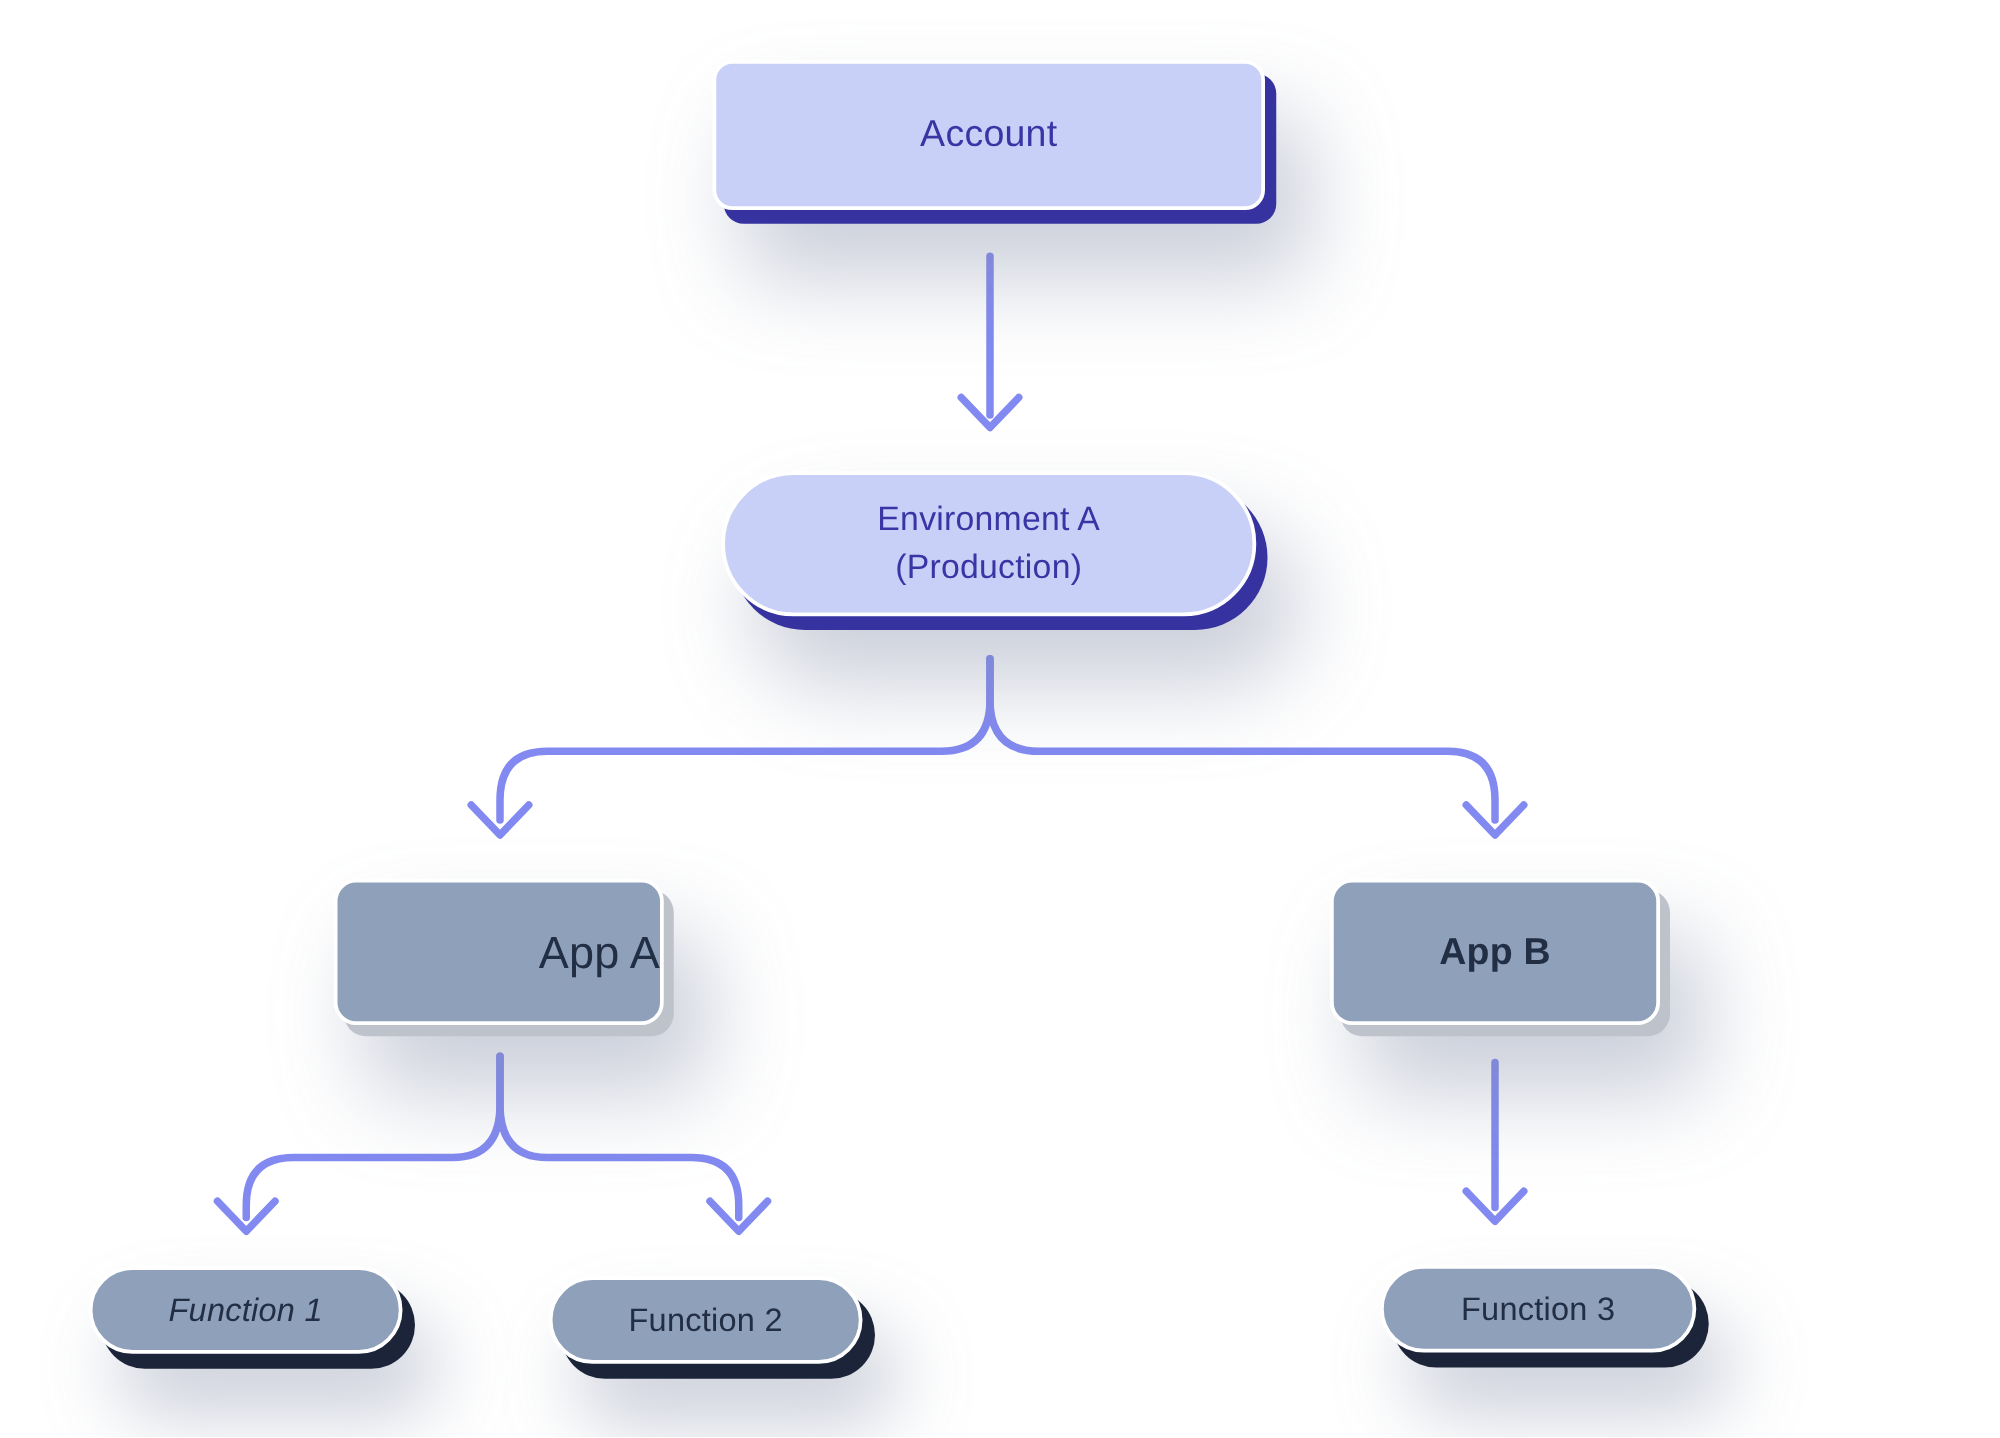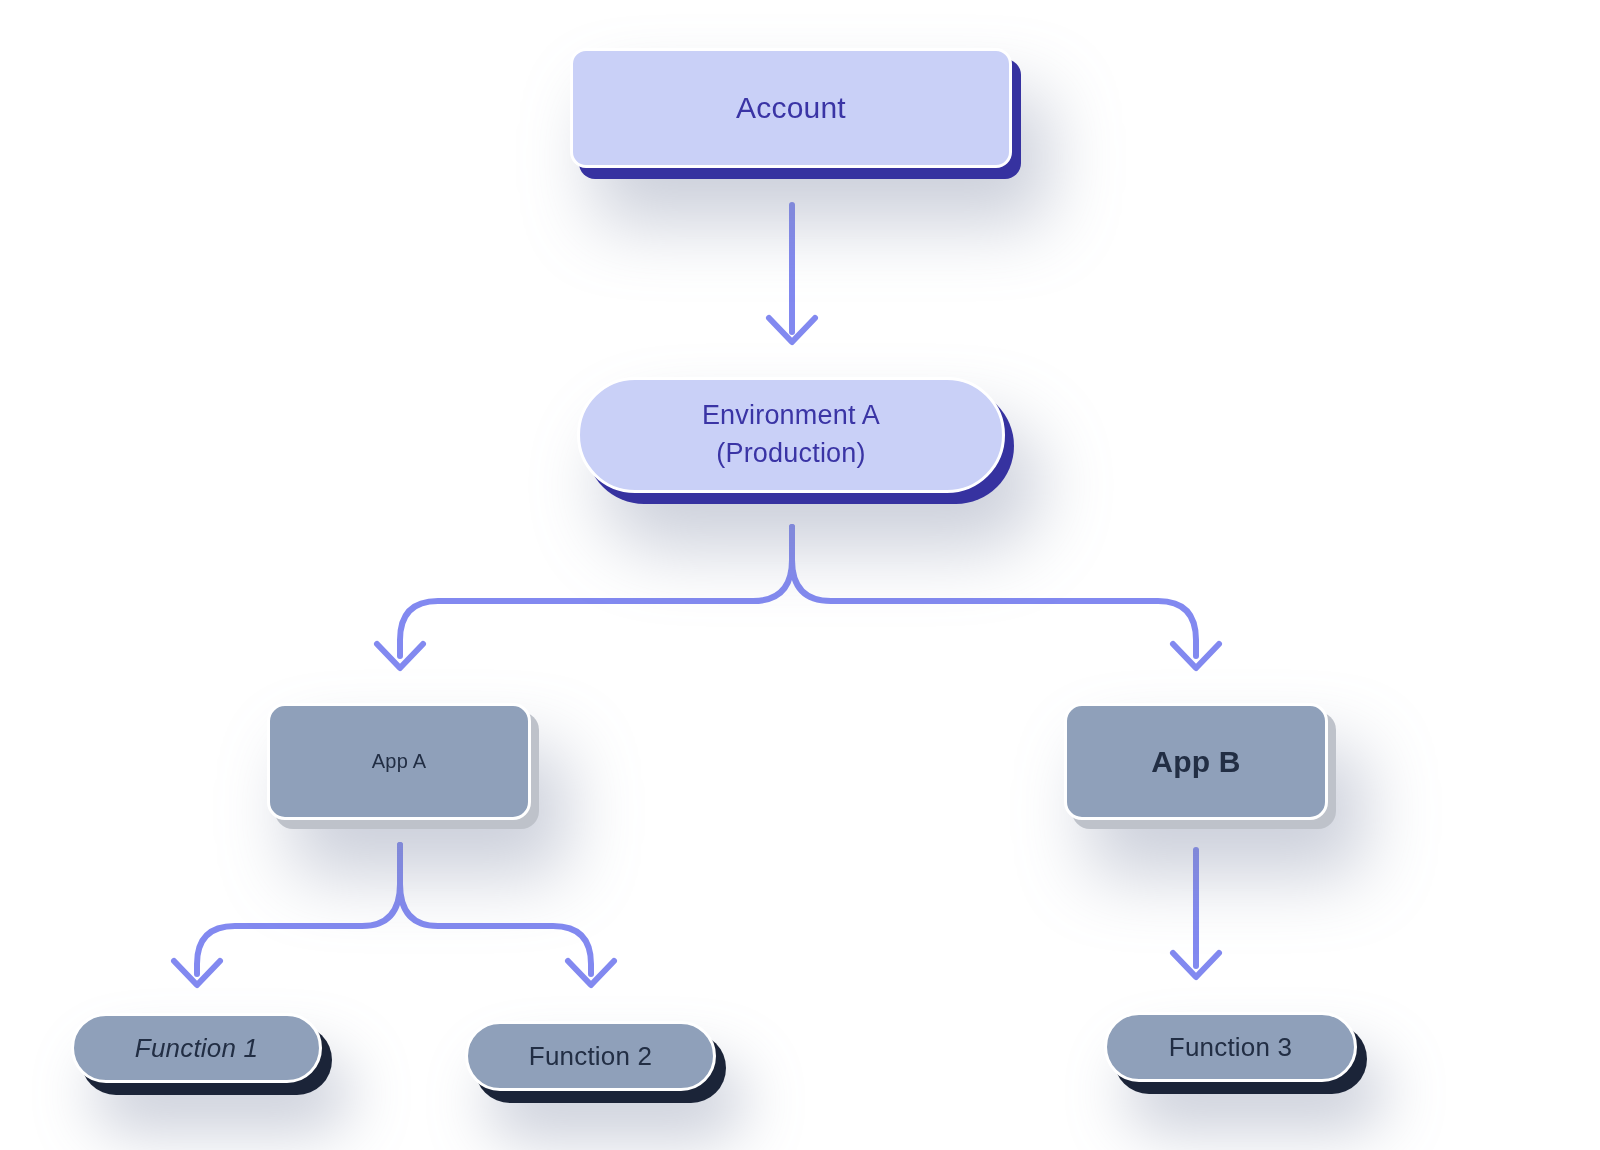--- a/index.html
+++ b/index.html
@@ -55,24 +55,24 @@
   }
   
   .func {
     background: var(--gray-fill, #8FA0BA);
     color: var(--gray-text, #222E44);
     box-shadow: 10px 12px 0 var(--func-shadow, #1B2438),
                 25px 45px 60px 4px var(--glow, rgba(128,138,166,0.40));
   }
   #n-account    { left: 570px;  top: 48px;   width: 442px; height: 120px; border-radius: 16px; font-size: 30px; }
   #n-env        { left: 577px;  top: 377px;  width: 428px; height: 116px; border-radius: 60px; font-size: 27px; line-height: 1.4; }
-  #n-app-a      { left: 267px;  top: 703px;  width: 264px; height: 117px; border-radius: 18px; font-size: 20px; }
+  #n-app-a      { left: 267px;  top: 703px;  width: 264px; height: 117px; border-radius: 18px; font-size: 36px; justify-content: flex-end; }
   #n-app-b      { left: 1064px; top: 703px;  width: 264px; height: 117px; border-radius: 18px; font-size: 30px; font-weight: bold; }
   #n-func-1     { left: 71px;   top: 1013px; width: 251px; height: 70px;  border-radius: 38px; font-size: 26px; font-style: italic; }
-  #n-func-2     { left: 465px;  top: 1021px; width: 251px; height: 70px;  border-radius: 38px; font-size: 26px; }
+  #n-func-2     { left: 439px;  top: 1021px; width: 251px; height: 70px;  border-radius: 38px; font-size: 26px; }
   #n-func-3     { left: 1104px; top: 1012px; width: 253px; height: 70px;  border-radius: 38px; font-size: 26px; }
 </style>
 </head>
 <body>
 
 <div class="canvas">
 
   <svg class="arrows" width="1600" height="1150" viewBox="0 0 1600 1150" aria-hidden="true">
 
     <g>

